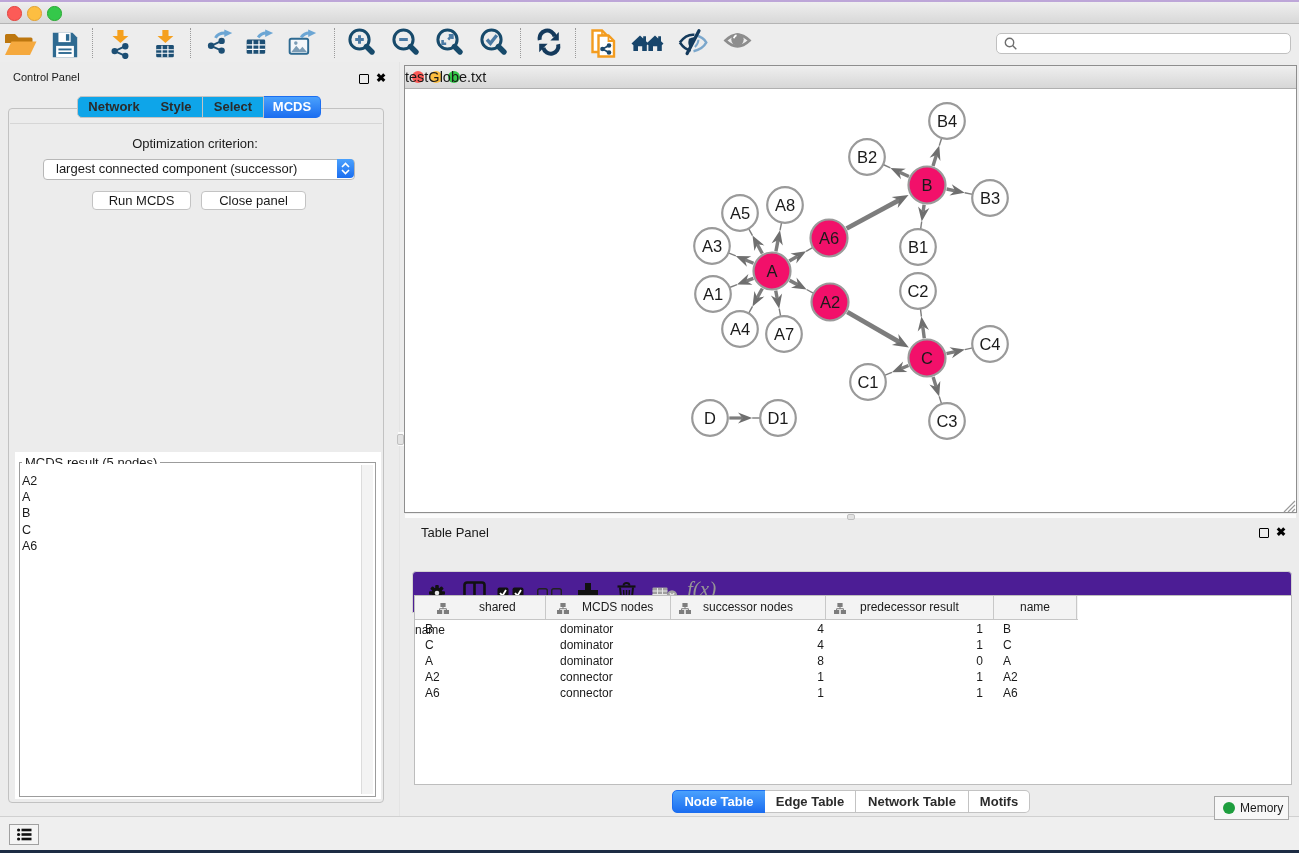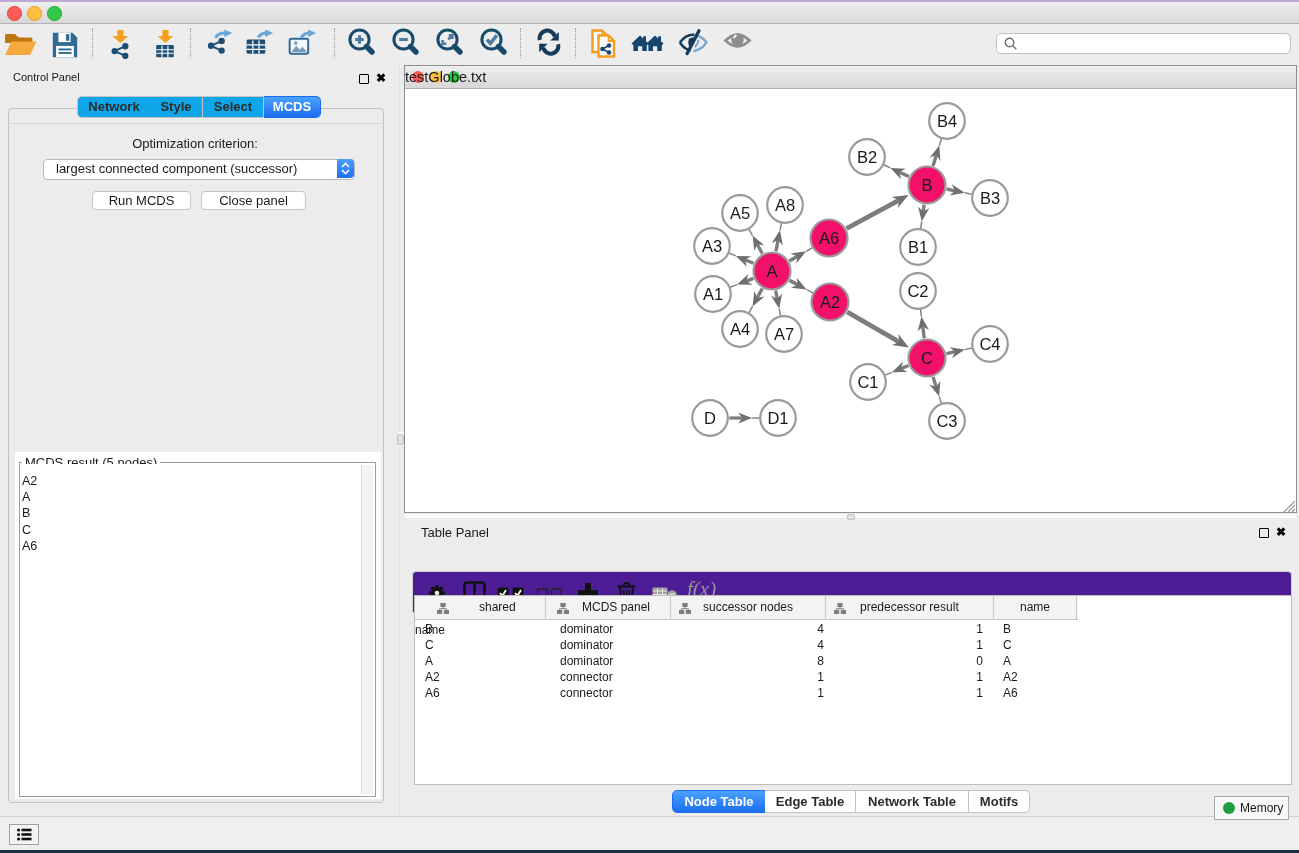--- a/index.html
+++ b/index.html
@@ -363,21 +363,21 @@
         <g id="treeicon">
     <rect x="3.4" y="0" width="5.2" height="4" fill="#7d7d7d"></rect>
     <rect x="0" y="7" width="5.2" height="4" fill="#7d7d7d"></rect>
     <rect x="6.8" y="7" width="5.2" height="4" fill="#7d7d7d"></rect>
     <path d="M6 4 v1.7 M2.6 7 v-1.3 h6.8 V7" stroke="#7d7d7d" stroke-width="1" fill="none"></path>
   </g>
       </defs>
     </svg>
   <div class="abs" id="tblhead">
     <div class="abs hcol" style="left:0;width:130px;text-align:left;"><span style="margin-left:64px;">shared name</span></div>
-    <div class="abs hcol" style="left:131px;width:124px;text-align:left;"><span style="margin-left:36px;">MCDS panel</span></div>
+    <div class="abs hcol" style="left:131px;width:124px;text-align:left;"><span style="margin-left:36px;">MCDS nodes</span></div>
     <div class="abs hcol" style="left:256px;width:154px;text-align:left;"><span style="margin-left:32px;">successor nodes</span></div>
     <div class="abs hcol" style="left:411px;width:167px;text-align:left;"><span style="margin-left:34px;">predecessor result</span></div>
     <div class="abs hcol" style="left:579px;width:82px;">name</div>
     <svg class="abs" style="left:22px;top:7px;" width="12" height="11">
         <use href="#treeicon"></use>
       </svg>
     <svg class="abs" style="left:142px;top:7px;" width="12" height="11">
         <use href="#treeicon"></use>
       </svg>
     <svg class="abs" style="left:264px;top:7px;" width="12" height="11">

